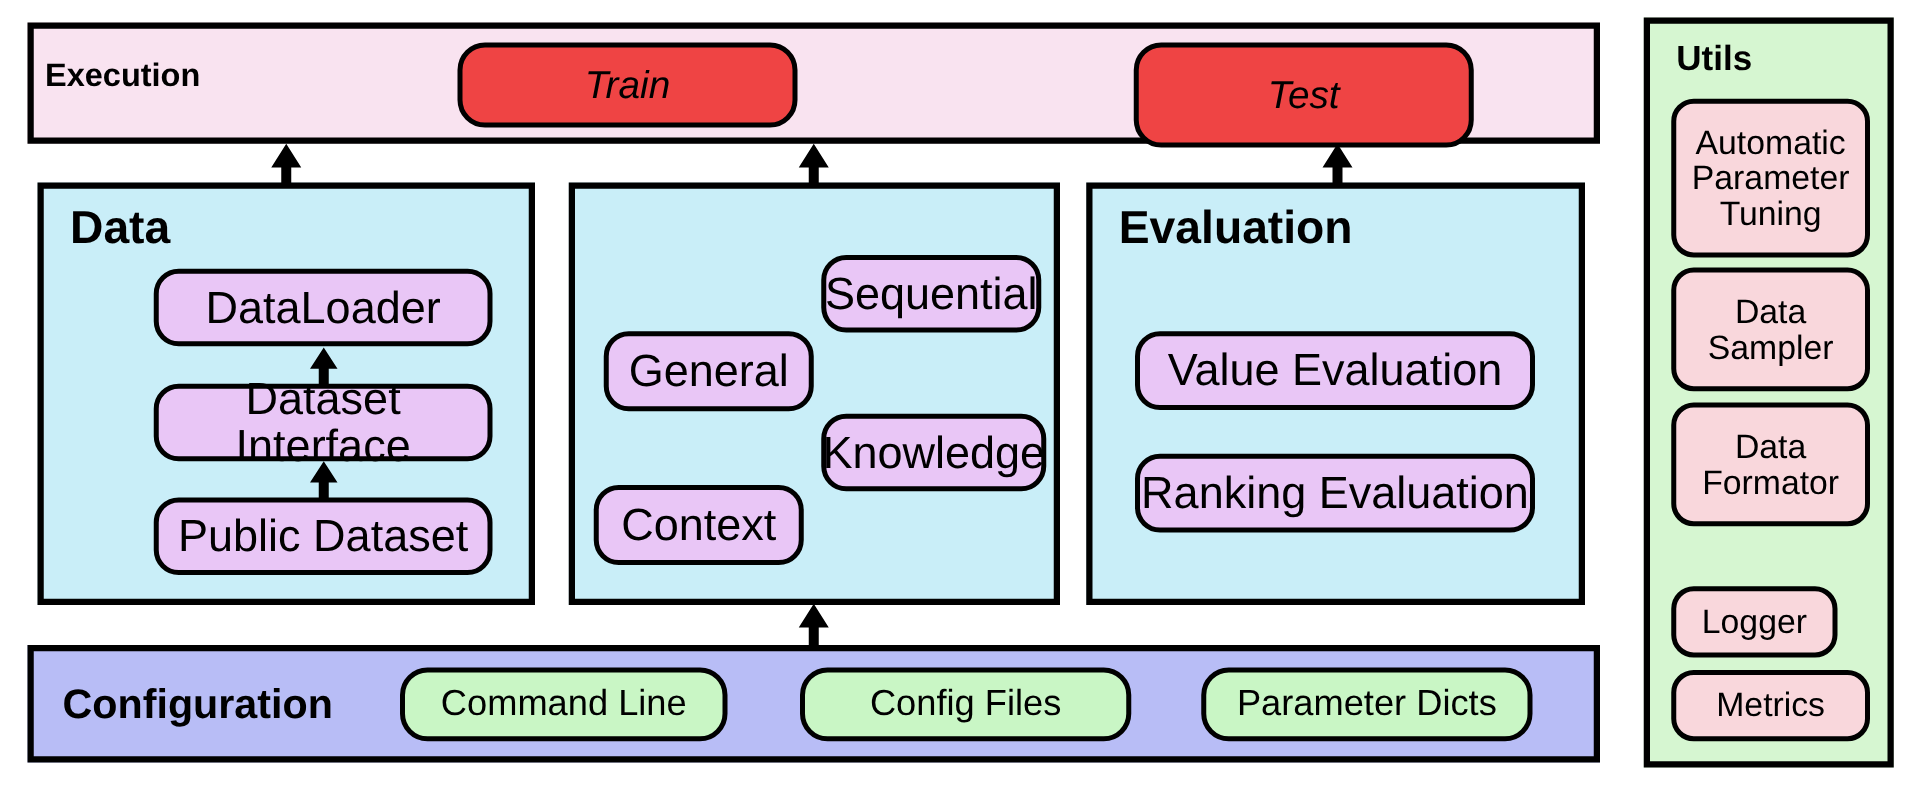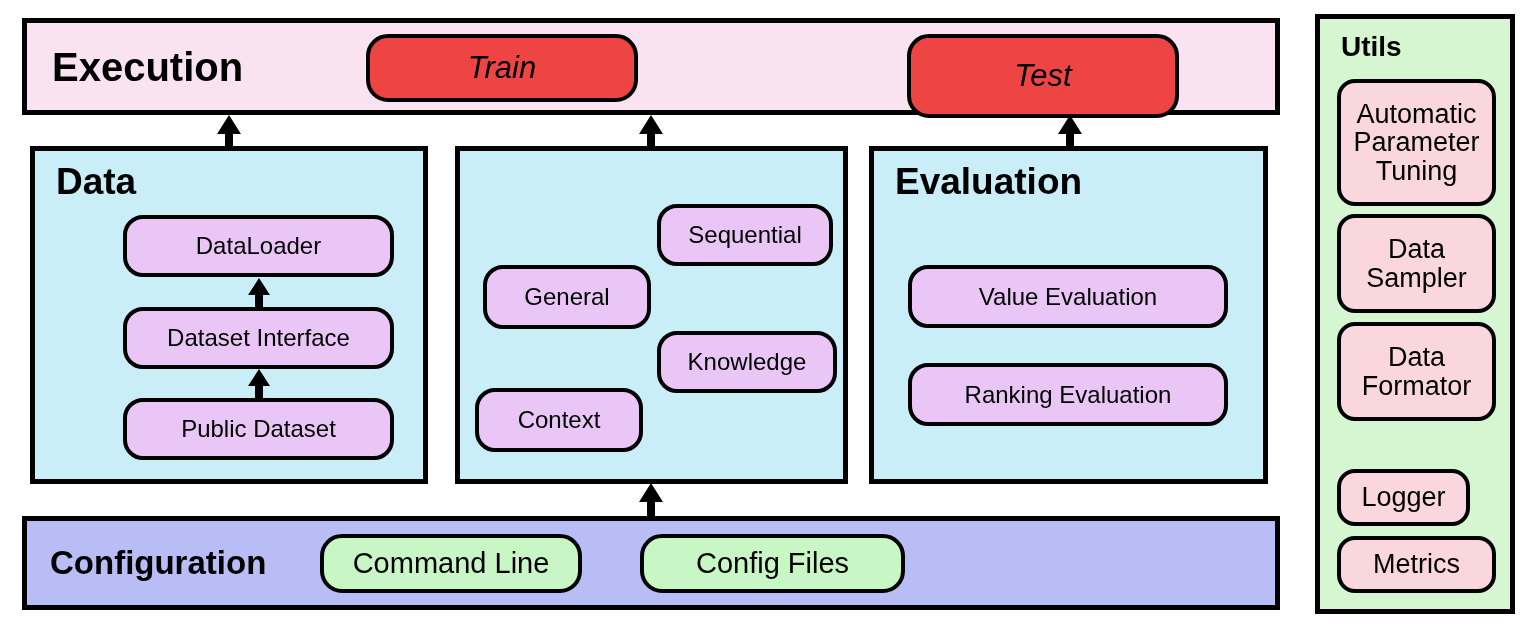--- a/index.html
+++ b/index.html
@@ -48,22 +48,22 @@
     white-space: pre-line;
   }
 
   
   #execution-panel {
     left: 22px; top: 18px;
     width: 1258px; height: 97px;
     background: #f9e3f0;
   }
   #execution-title {
-    left: 52px; top: 47px;
-    font-size: 40px;
+    left: 36px; top: 47px;
+    font-size: 26px;
   }
   .exec-node {
     background: #ef4444;
     border-radius: 22px;
     font-size: 31px;
     font-style: italic;
   }
   #node-train { left: 366px; top: 34px; width: 272px; height: 68px; }
   #node-test  { left: 907px; top: 34px; width: 272px; height: 84px; }
 
@@ -74,21 +74,21 @@
   #evaluation-panel { left: 869px; top: 146px; width: 399px; height: 338px; }
 
   .mid-title { font-size: 37px; }
   #data-title       { left: 56px;  top: 163px; }
   #model-title      { left: 481px; top: 163px; }
   #evaluation-title { left: 895px; top: 163px; }
 
   .purple-node {
     background: #e9c6f6;
     border-radius: 20px;
-    font-size: 24px;
+    font-size: 36px;
   }
 
   
   #node-dataloader        { left: 123px; top: 215px; width: 271px; height: 62px; }
   #node-dataset-interface { left: 123px; top: 307px; width: 271px; height: 62px; }
   #node-public-dataset    { left: 123px; top: 398px; width: 271px; height: 62px; }
 
   
   #node-sequential { left: 657px; top: 204px; width: 176px; height: 62px; }
   #node-general    { left: 483px; top: 265px; width: 168px; height: 64px; }
@@ -167,20 +167,21 @@
 
   <div class="panel mid-panel" id="evaluation-panel"></div>
   <div class="panel-title mid-title" id="evaluation-title">Evaluation</div>
   <div class="node purple-node" id="node-value-evaluation">Value Evaluation</div>
   <div class="node purple-node" id="node-ranking-evaluation">Ranking Evaluation</div>
 
   <div class="panel" id="configuration-panel"></div>
   <div class="panel-title" id="configuration-title">Configuration</div>
   <div class="node green-node" id="node-command-line">Command Line</div>
   <div class="node green-node" id="node-config-files">Config Files</div>
+  <div class="node green-node" id="node-parameter-dicts">Parameter Dicts</div>
 
   <div class="panel" id="utils-panel"></div>
   <div class="panel-title" id="utils-title">Utils</div>
   <div class="node pink-node" id="node-auto-param-tuning">Automatic
 Parameter
 Tuning</div>
   <div class="node pink-node" id="node-data-sampler">Data
 Sampler</div>
   <div class="node pink-node" id="node-data-formator">Data
 Formator</div>

